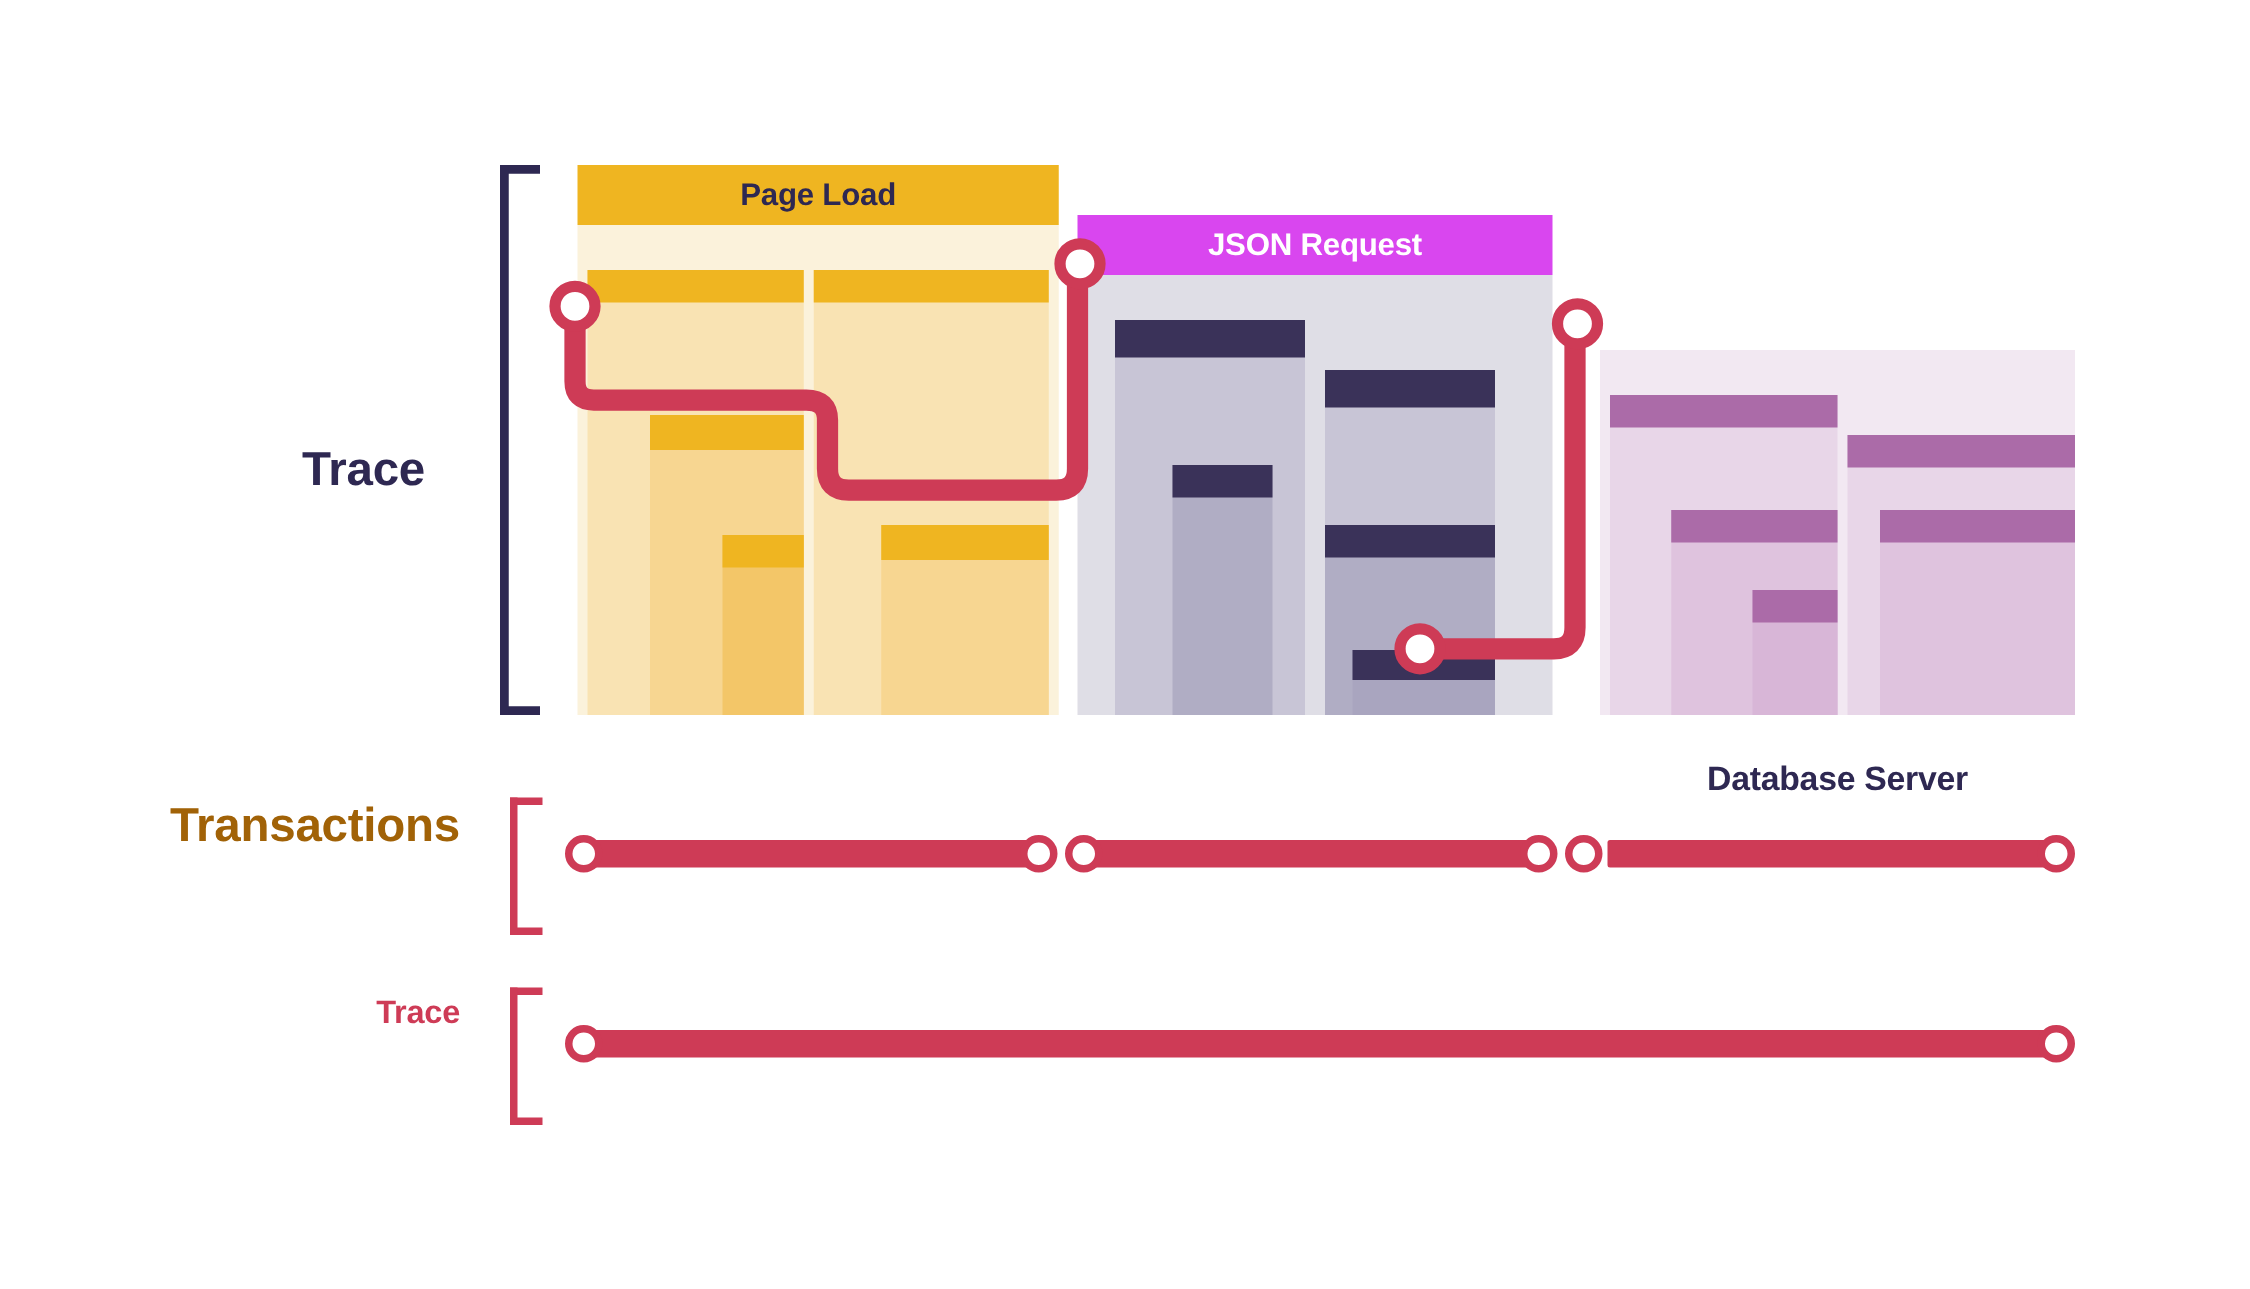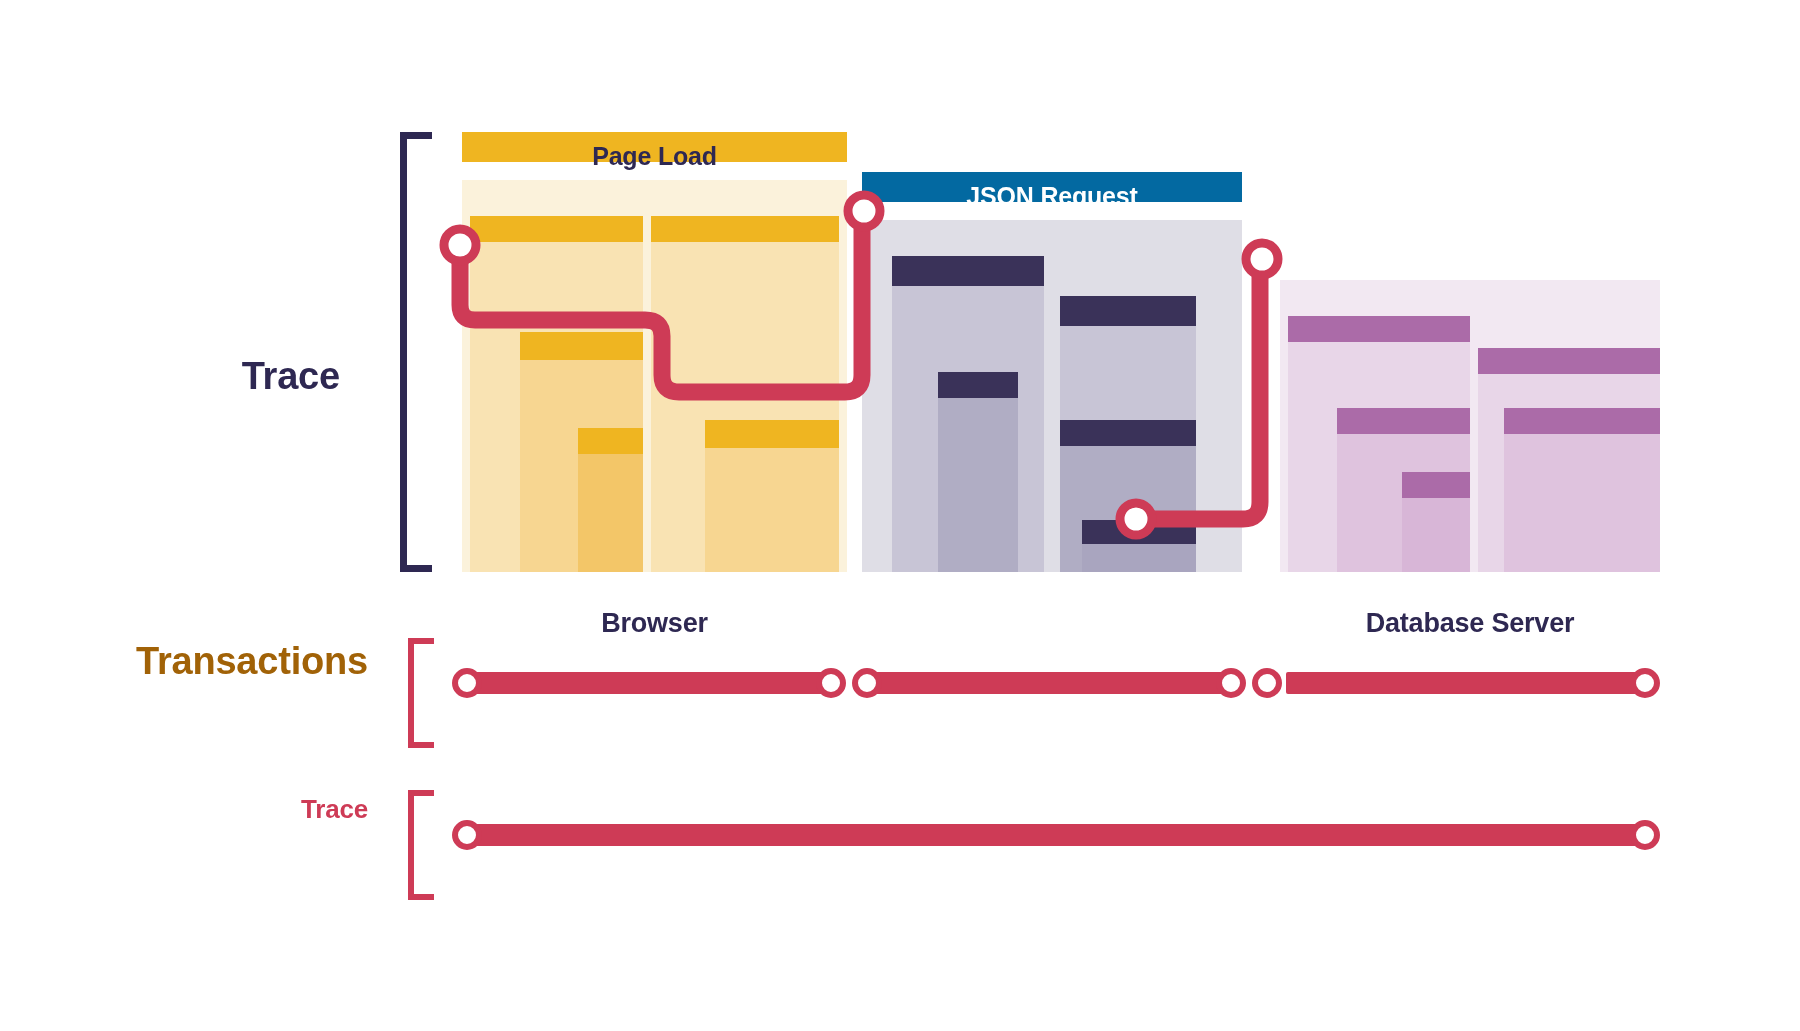--- a/index.html
+++ b/index.html
@@ -51,37 +51,37 @@
     left:408px; top:790px; width:26px; height:110px;
     border-left:6px solid #CE3B56;
     border-top:6px solid #CE3B56;
     border-bottom:6px solid #CE3B56;
   }
 
   
   .col{position:absolute;}
   .col-header{
     position:absolute;left:0;top:0;width:100%;
-    height:30px;line-height:48px;
+    height:48px;line-height:48px;
     text-align:center;font-weight:bold;font-size:25px;
     letter-spacing:-0.2px;
   }
   .col-body{position:absolute;left:0;width:100%;}
   .bar{position:absolute;box-sizing:border-box;}
   .bar .cap{position:absolute;left:0;top:0;width:100%;}
   .bar .fill{position:absolute;left:0;width:100%;bottom:0;}
 
   
   #col-browser{left:462px;top:132px;width:385px;height:440px;}
   #col-browser .col-header{background:#EFB521;color:#2E2852;}
   #col-browser .col-body{background:#FBF2DB;top:48px;bottom:0;height:392px;}
 
   
   #col-backend{left:862px;top:172px;width:380px;height:400px;}
-  #col-backend .col-header{background:#0369a1;color:#ffffff;}
+  #col-backend .col-header{background:#d946ef;color:#ffffff;}
   #col-backend .col-body{background:#DFDEE6;top:48px;bottom:0;height:352px;}
 
   
   #col-database{left:1280px;top:232px;width:380px;height:340px;}
   #col-database .col-header{background:#AB6BA8;color:#ffffff;}
   #col-database .col-body{background:#F2E8F2;top:48px;bottom:0;height:292px;}
 
   
   .col-caption{
     position:absolute;
@@ -197,21 +197,20 @@
         <div class="cap" style="background:#AB6BA8;height:26px;"></div>
       </div>
 
       <div class="bar" style="left:32%;top:192px;width:18%;height:100px;">
         <div class="fill" style="background:#D8B6D7;top:0;height:100%;"></div>
         <div class="cap" style="background:#AB6BA8;height:26px;"></div>
       </div>
     </div>
   </div>
 
-  <div class="col-caption" id="caption-browser">Browser</div>
   <div class="col-caption" id="caption-database">Database Server</div>
 
   <svg id="connector" viewBox="0 0 1800 1031" xmlns="http://www.w3.org/2000/svg">
     <g fill="none" stroke="#CE3B56" stroke-width="17" stroke-linecap="round" stroke-linejoin="round">
 
       <path d="M460,250 L460,305 Q460,320 475,320 L645,320 Q662,320 662,336 L662,375
                Q662,392 679,392 L845,392 Q862,392 862,375 L862,228"></path>
 
       <path d="M1141,519 L1243,519 Q1260,519 1260,502 L1260,276"></path>
     </g>

